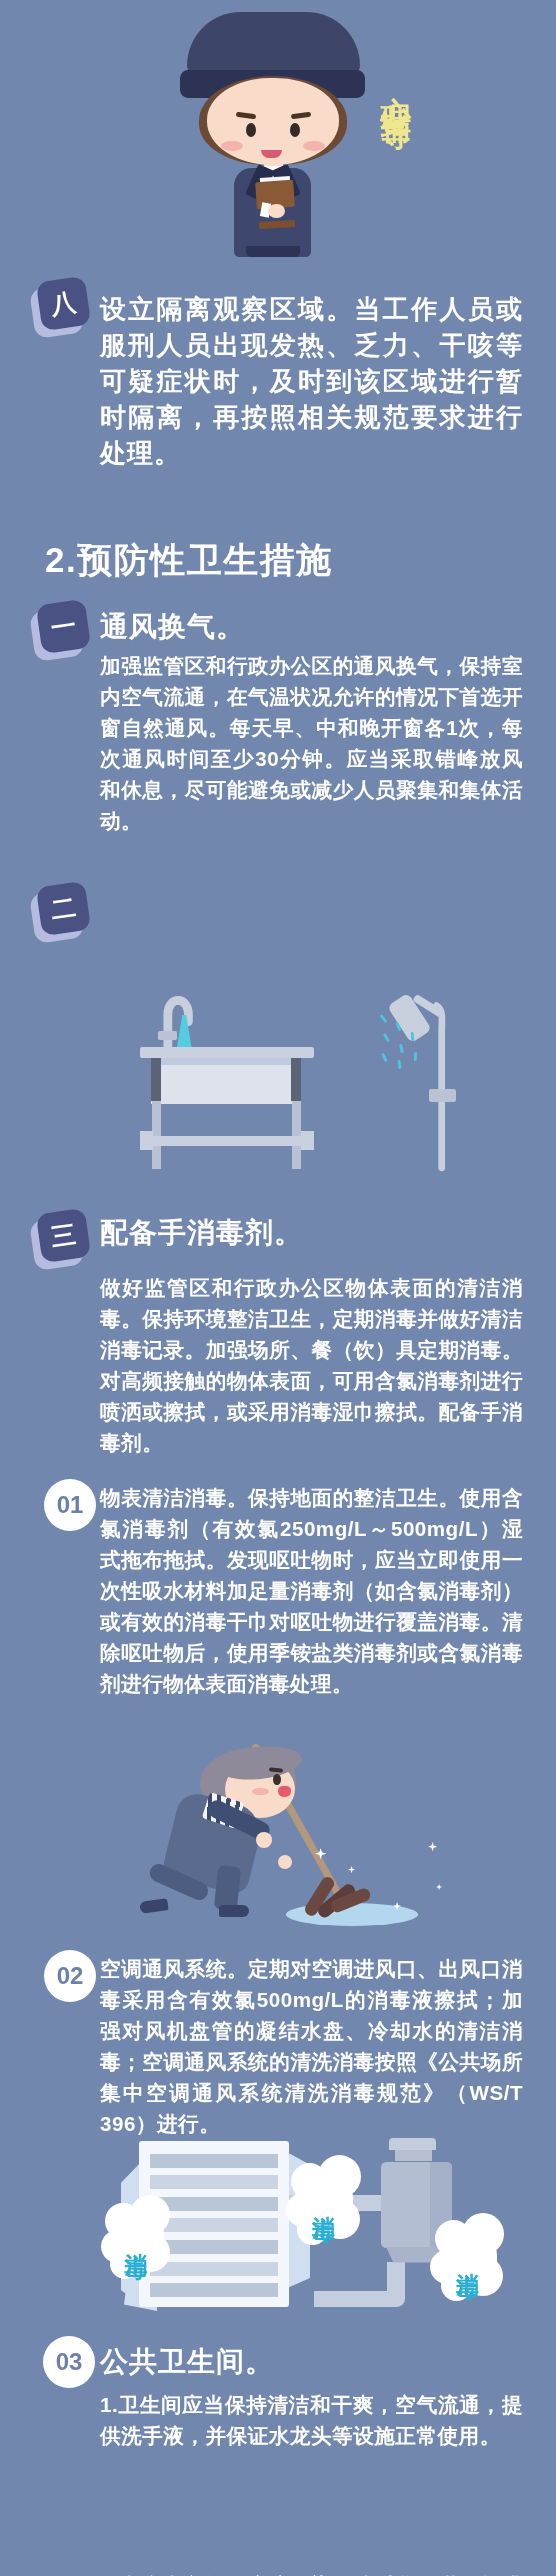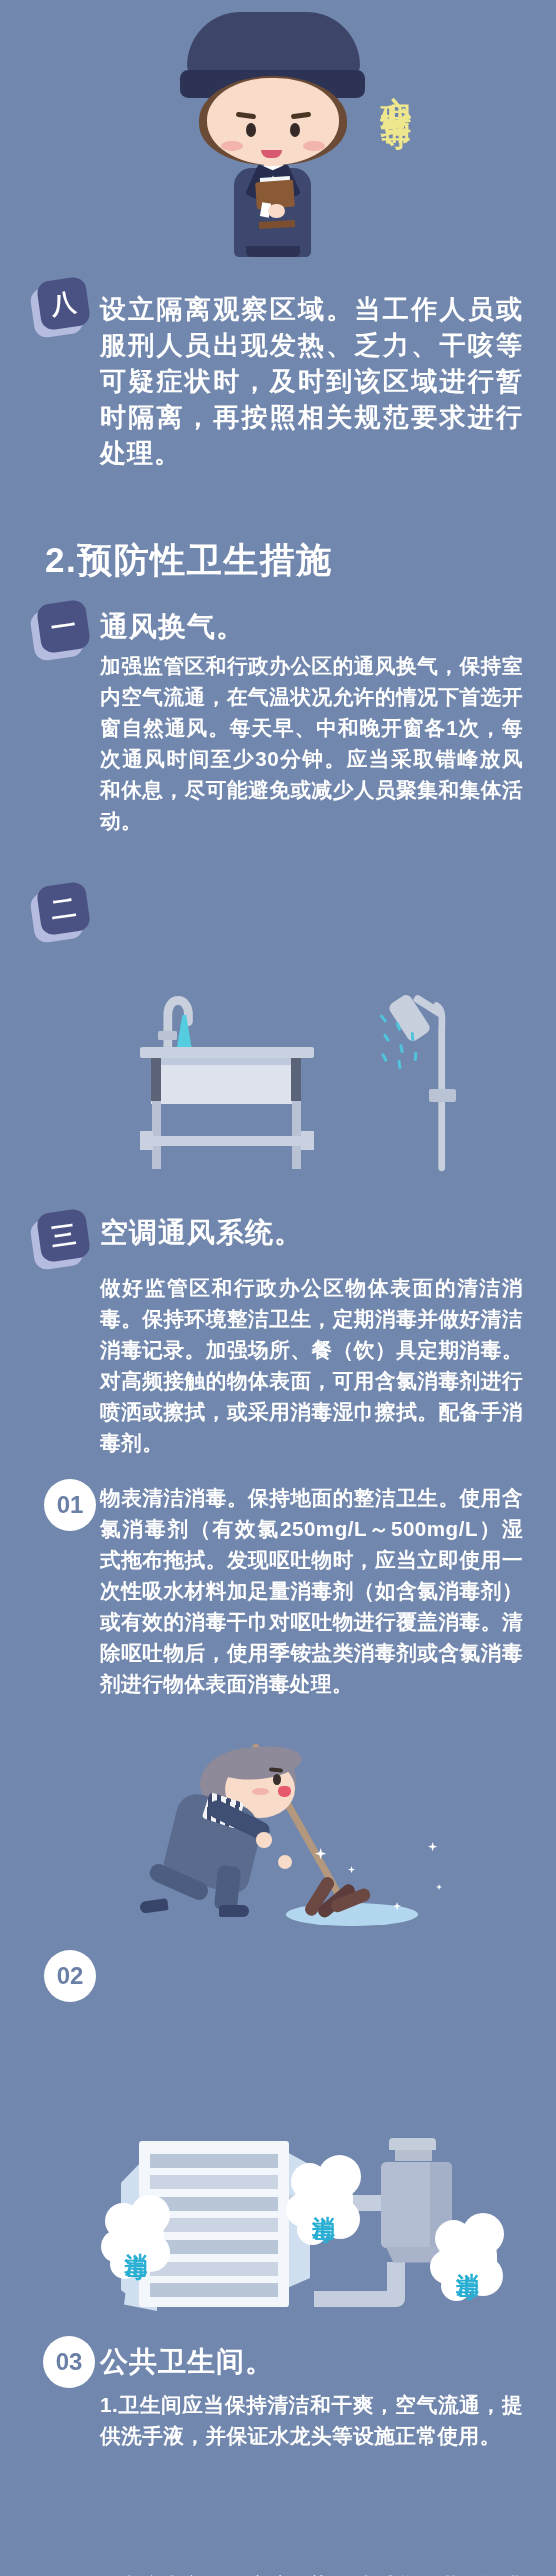--- a/index.html
+++ b/index.html
@@ -129,21 +129,21 @@
     <div class="drop" style="left:414px;top:1052px;transform:rotate(4deg);"></div>
     <div class="drop" style="left:383px;top:1053px;transform:rotate(-28deg);"></div>
     <div class="drop" style="left:398px;top:1060px;transform:rotate(-8deg);"></div>
   </div>
 
   <div class="badge" style="left:39px;top:1211px;">
     <div class="sh"></div>
     <div class="bg"></div>
     <div class="num">三</div>
   </div>
-  <div class="item-title" style="top:1214px;">空调通风系统。</div>
+  <div class="item-title" style="top:1214px;">配备手消毒剂。</div>
   <div class="body-text" style="top:1272px;">做好监管区和行政办公区物体表面的清洁消毒。保持环境整洁卫生，定期消毒并做好清洁消毒记录。加强场所、餐（饮）具定期消毒。对高频接触的物体表面，可用含氯消毒剂进行喷洒或擦拭，或采用消毒湿巾擦拭。配备手消毒剂。</div>
 
   <div class="circle-badge" style="left:44px;top:1479px;">
     <span>01</span>
   </div>
   <div class="body-text" style="top:1482px;">物表清洁消毒。保持地面的整洁卫生。使用含氯消毒剂（有效氯250mg/L～500mg/L）湿式拖布拖拭。发现呕吐物时，应当立即使用一次性吸水材料加足量消毒剂（如含氯消毒剂）或有效的消毒干巾对呕吐物进行覆盖消毒。清除呕吐物后，使用季铵盐类消毒剂或含氯消毒剂进行物体表面消毒处理。</div>
 
   <div class="layer">
     <div class="abs" style="left:200px;top:1748px;width:96px;height:68px;background:#8E8A99;border-radius:50% 50% 45% 55%;transform:rotate(-8deg);"></div>
     <div class="abs" style="left:225px;top:1760px;width:70px;height:58px;background:#F8DBC8;border-radius:50%;"></div>
@@ -168,20 +168,21 @@
     <div class="sparkle" style="left:315px;top:1848px;width:11.3px;height:11.3px;"></div>
     <div class="sparkle" style="left:348px;top:1866px;width:7.2px;height:7.2px;"></div>
     <div class="sparkle" style="left:428px;top:1842px;width:9.3px;height:9.3px;"></div>
     <div class="sparkle" style="left:393px;top:1902px;width:8.2px;height:8.2px;"></div>
     <div class="sparkle" style="left:436px;top:1884px;width:6.2px;height:6.2px;"></div>
   </div>
 
   <div class="circle-badge" style="left:44px;top:1950px;">
     <span>02</span>
   </div>
+  <div class="body-text" style="top:1953px;">空调通风系统。定期对空调进风口、出风口消毒采用含有效氯500mg/L的消毒液擦拭；加强对风机盘管的凝结水盘、冷却水的清洁消毒；空调通风系统的清洗消毒按照《公共场所集中空调通风系统清洗消毒规范》（WS/T 396）进行。</div>
 
   <div class="layer">
     <div class="abs" style="left:121px;top:2159px;width:23px;height:149px;background:#CFDFF0;clip-path:polygon(100% 0,100% 100%,0 88%,0 16%);"></div>
     <div class="abs" style="left:285px;top:2151px;width:25px;height:138px;background:#CFDFF0;clip-path:polygon(0 0,100% 10%,100% 92%,0 100%);"></div>
     <div class="abs" style="left:124px;top:2282px;width:33px;height:29px;background:#CFDFF0;clip-path:polygon(100% 0,100% 100%,0 78%,8% 10%);"></div>
     <div class="abs" style="left:287px;top:2195px;width:103px;height:15.5px;background:#C4CEDE;"></div>
     <div class="abs" style="left:387px;top:2262px;width:17.5px;height:33px;background:#C4CEDE;"></div>
     <div class="abs" style="left:314px;top:2291px;width:91px;height:15.5px;background:#C4CEDE;border-radius:0 0 8.2px 0;"></div>
     <div class="abs" style="left:139px;top:2141px;width:150px;height:166px;background:#F3F6FA;border-radius:3.1px;"></div>
     <div class="bar" style="top:2154px;background:#B9C6D8;"></div>

